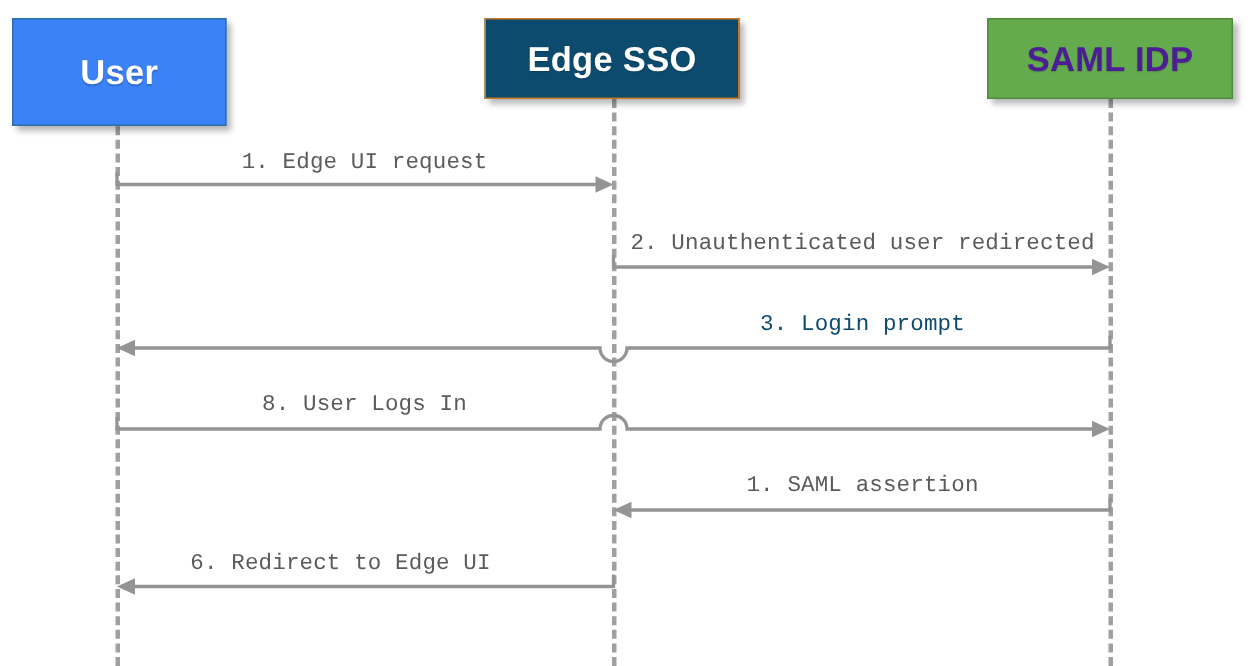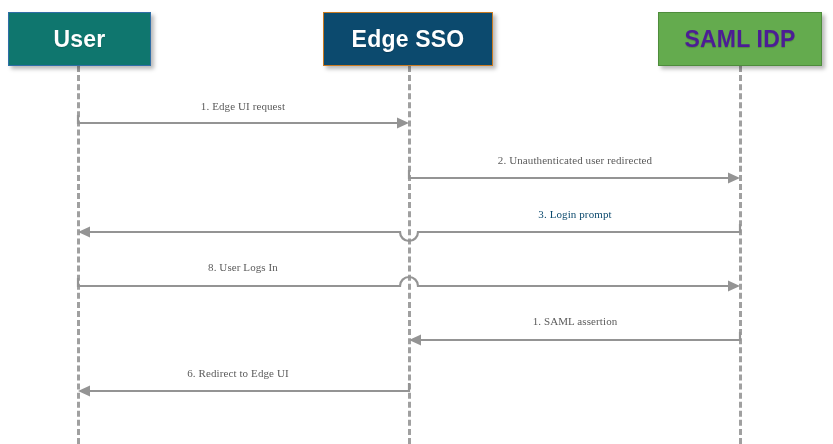--- a/index.html
+++ b/index.html
@@ -40,22 +40,22 @@
   }
   
   .lifeline {
     position: absolute;
     width: 0;
     border-left: 3px dashed #a0a0a0;
   }
   
   .msg-label {
     position: absolute;
-    font-family: Liberation Serif, serif;
-    font-size: 11px;
+    font-family: Liberation Mono, monospace;
+    font-size: 15px;
     color: #5b5b5b;
     white-space: nowrap;
     transform: translateX(-50%);
     letter-spacing: 0.1px;
   }
   .msg-svg {
     position: absolute;
     left: 0;
     top: 0;
     width: 833px;
@@ -63,21 +63,21 @@
     pointer-events: none;
   }
 </style>
 </head>
 <body>
 
 <div id="diagram-root">
 
   <div id="participants-layer">
       <div class="lifeline" style="left: 77px; top: 66px; height: 378px; border-left-color: rgb(160, 160, 160);"></div>
-      <div class="participant" style="left: 8px; top: 12px; width: 143px; height: 54px; background: #0f766e; border-color: rgb(47, 110, 166);">
+      <div class="participant" style="left: 8px; top: 12px; width: 143px; height: 72px; background: #3b82f6; border-color: rgb(47, 110, 166);">
         <span class="participant-label" style="color: rgb(255, 255, 255);">User</span>
       </div>
       <div class="lifeline" style="left: 408px; top: 66px; height: 378px; border-left-color: rgb(160, 160, 160);"></div>
       <div class="participant" style="left: 323px; top: 12px; width: 170px; height: 54px; background: #0c4a6e; border-color: rgb(201, 122, 33);">
         <span class="participant-label" style="color: rgb(255, 255, 255);">Edge SSO</span>
       </div>
       <div class="lifeline" style="left: 739px; top: 66px; height: 378px; border-left-color: rgb(160, 160, 160);"></div>
       <div class="participant" style="left: 658px; top: 12px; width: 164px; height: 54px; background: rgb(100, 171, 78); border-color: rgb(78, 140, 60);">
         <span class="participant-label" style="color: #4c1d95;">SAML IDP</span>
       </div>
@@ -115,16 +115,16 @@
         <polygon points="78,391 90,385.5 90,396.5" fill="#949494"></polygon>
       </g>
     </svg>
 
   <div id="labels-layer">
       <div class="msg-label" style="left: 243px; top: 100px; color: rgb(91, 91, 91);">1. Edge UI request</div>
       <div class="msg-label" style="left: 575px; top: 154px; color: rgb(91, 91, 91);">2. Unauthenticated user redirected</div>
       <div class="msg-label" style="left: 575px; top: 208px; color: #0c4a6e;">3. Login prompt</div>
       <div class="msg-label" style="left: 243px; top: 261px; color: rgb(91, 91, 91);">8. User Logs In</div>
       <div class="msg-label" style="left: 575px; top: 315px; color: rgb(91, 91, 91);">1. SAML assertion</div>
-      <div class="msg-label" style="left: 238px; top: 367px; color: rgb(91, 91, 91);">6. Redirect to Edge UI</div>
+      <div class="msg-label" style="left: 227px; top: 367px; color: rgb(91, 91, 91);">6. Redirect to Edge UI</div>
     </div>
 
 </div>
 
 </body></html>

